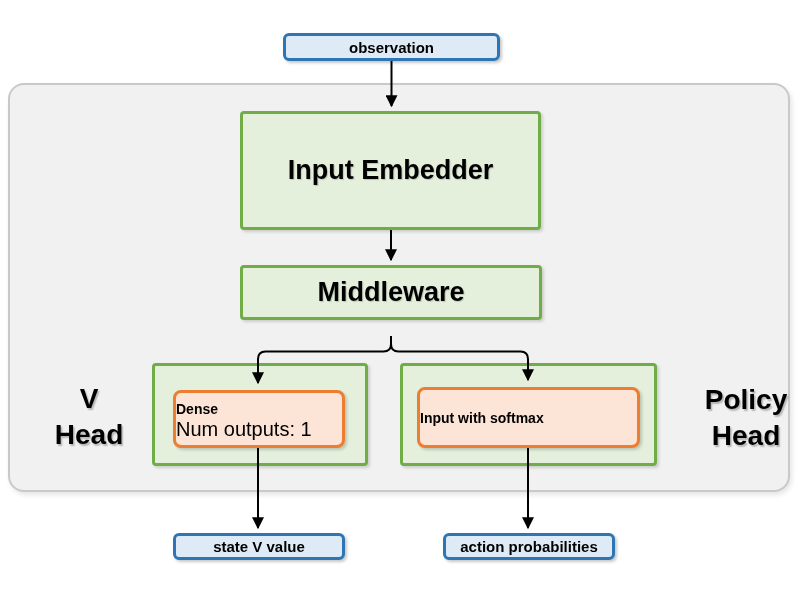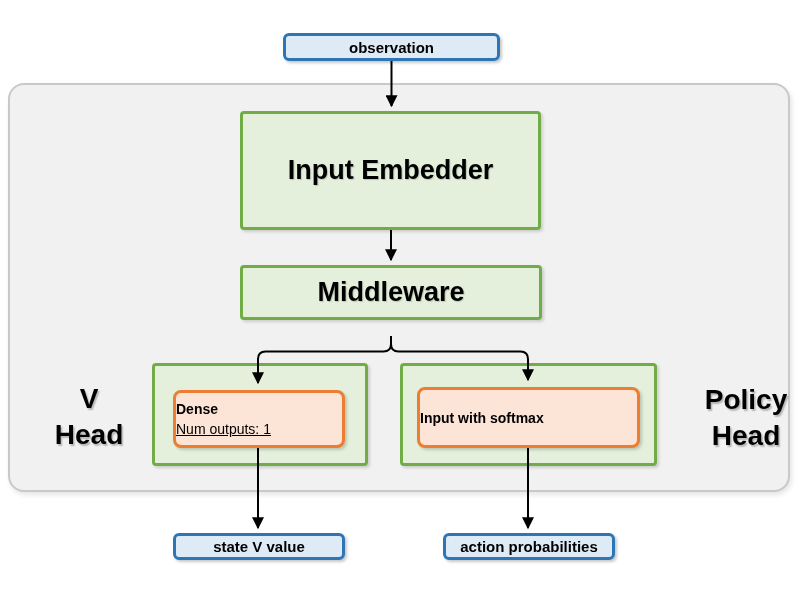--- a/index.html
+++ b/index.html
@@ -57,21 +57,21 @@
     background:var(--orange-fill,#fce4d6);
     border:3px solid var(--orange-border,#ed7d31);
     border-radius:8px;
     box-shadow:2px 2px 3px rgba(0,0,0,0.18);
     display:flex;flex-direction:column;align-items:flex-start;justify-content:center;
     color:#000;z-index:3;line-height:20px;
   }
   .box-dense-v{left:173px;top:390px;width:172px;height:58px;}
   .box-dense-policy{left:417px;top:387px;width:223px;height:61px;}
   .dense-title{font-size:14px;font-weight:700;}
-  .dense-subtitle{font-size:14px;font-weight:400;text-decoration:underline;}
+  .dense-subtitle{font-size:20px;font-weight:400;}
 
   
   .head-label{
     font-size:28px;font-weight:700;color:#000;
     text-align:center;white-space:pre-line;line-height:36px;
     text-shadow:1.5px 1.5px 1.5px rgba(0,0,0,0.25);
     z-index:4;
   }
   .label-v-head{left:34px;top:381px;width:110px;}
   .label-policy-head{left:681px;top:382px;width:130px;}

